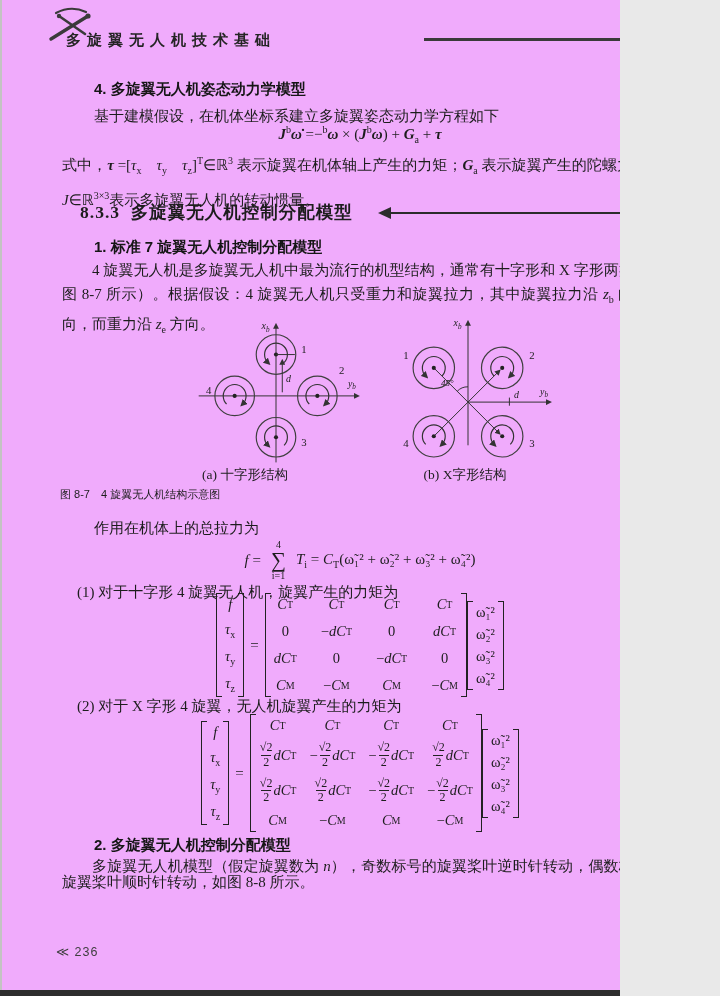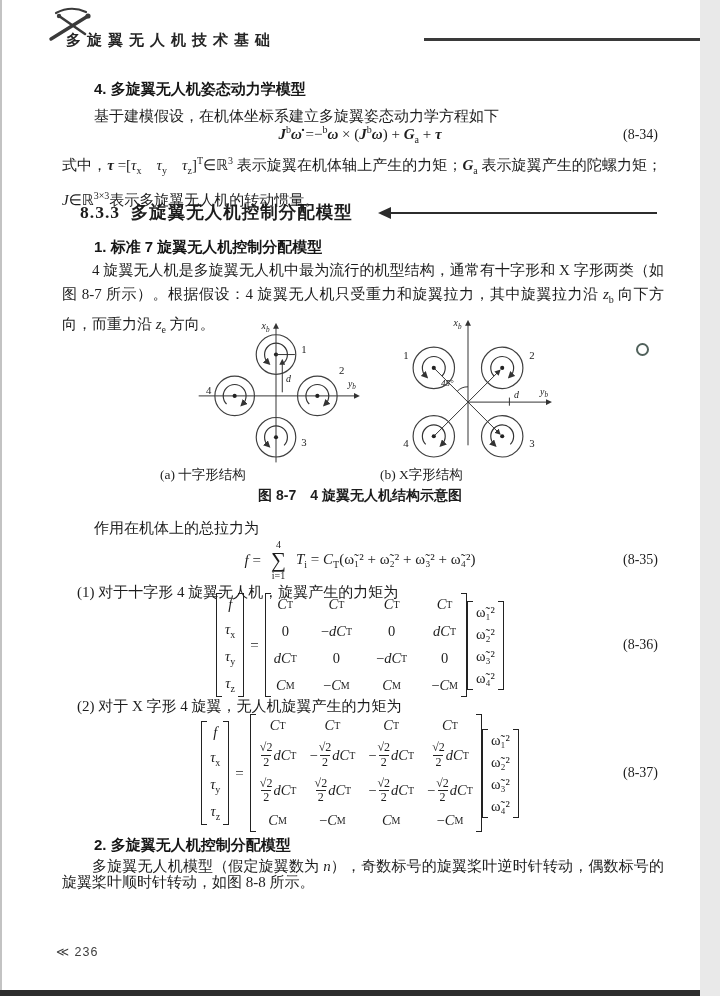--- a/index.html
+++ b/index.html
@@ -1,17 +1,17 @@
 <!DOCTYPE html>
 <html><head>
 <meta charset="utf-8">
 <style>
   *{box-sizing:border-box;margin:0;padding:0}
   body{margin:0;background:#e9e9e9}
-  .page{position:relative;width:700px;height:996px;background:#ffffff;overflow:hidden;
+  .page{position:relative;width:620px;height:996px;background:#f0abfc;overflow:hidden;
         font-family:"Liberation Serif",serif;color:#1d1d1d}
   .abs{position:absolute}
   
   .hd-title{font-family:"Liberation Sans",sans-serif;font-weight:bold;font-size:15px;
             letter-spacing:6px;color:#252525}
   .rule{background:#3a3a3a;height:2.5px}
   
   .bh{font-family:Liberation Sans, sans-serif;font-weight:bold;font-size:15px;color:#161616}
   .sec{font-family:Liberation Serif, serif;font-weight:bold;font-size:17.5px;letter-spacing:1px}
   .para{font-size:15px;line-height:25px;text-align:justify;color:#1d1d1d}
@@ -32,22 +32,22 @@
   .vec{display:flex;flex-direction:column;align-items:center;justify-content:center;gap:8px;font-size:14.5px}
   .mat{display:grid;grid-template-columns:repeat(4,auto);column-gap:24px;row-gap:10px;
        justify-items:center;align-items:center;font-size:14.5px}
   .mat37{column-gap:13px;row-gap:7px}
   .mrow{display:contents}
   .c{display:inline-flex;align-items:center;white-space:nowrap}
   .fr{display:inline-flex;flex-direction:column;align-items:center;font-size:12px;line-height:1.15;margin:0 1px}
   .fr .de{border-top:1px solid #222;padding:0 2px}
   .eqs{margin:0 6px}
   
-  .cap{font-size:13.5px;text-align:left}
-  .figcap{font-size:14px;text-align:center;font-family:"Liberation Sans",sans-serif;font-weight:bold}
+  .cap{font-size:13.5px;text-align:center}
+  .figcap{font-size:11px;font-family:"Liberation Sans",sans-serif;font-weight:normal}
   svg .ro{fill:none;stroke:#3f3f3f;stroke-width:1.3}
   svg .rd{fill:#222}
   svg .ra{fill:none;stroke:#333;stroke-width:1.3}
   svg .ax{stroke:#333;stroke-width:1.1;fill:none}
   svg .lb{font-family:"Liberation Serif",serif;font-style:italic;font-size:11px;fill:#222}
   svg .num{font-family:"Liberation Serif",serif;font-size:12px;fill:#222;font-style:normal}
   svg .ssub{font-size:8px}
   
   .sec-arrow{height:2px;background:#2c2c2c}
   .sec-arrow:before{content:"";position:absolute;left:-13px;top:-5.5px;

